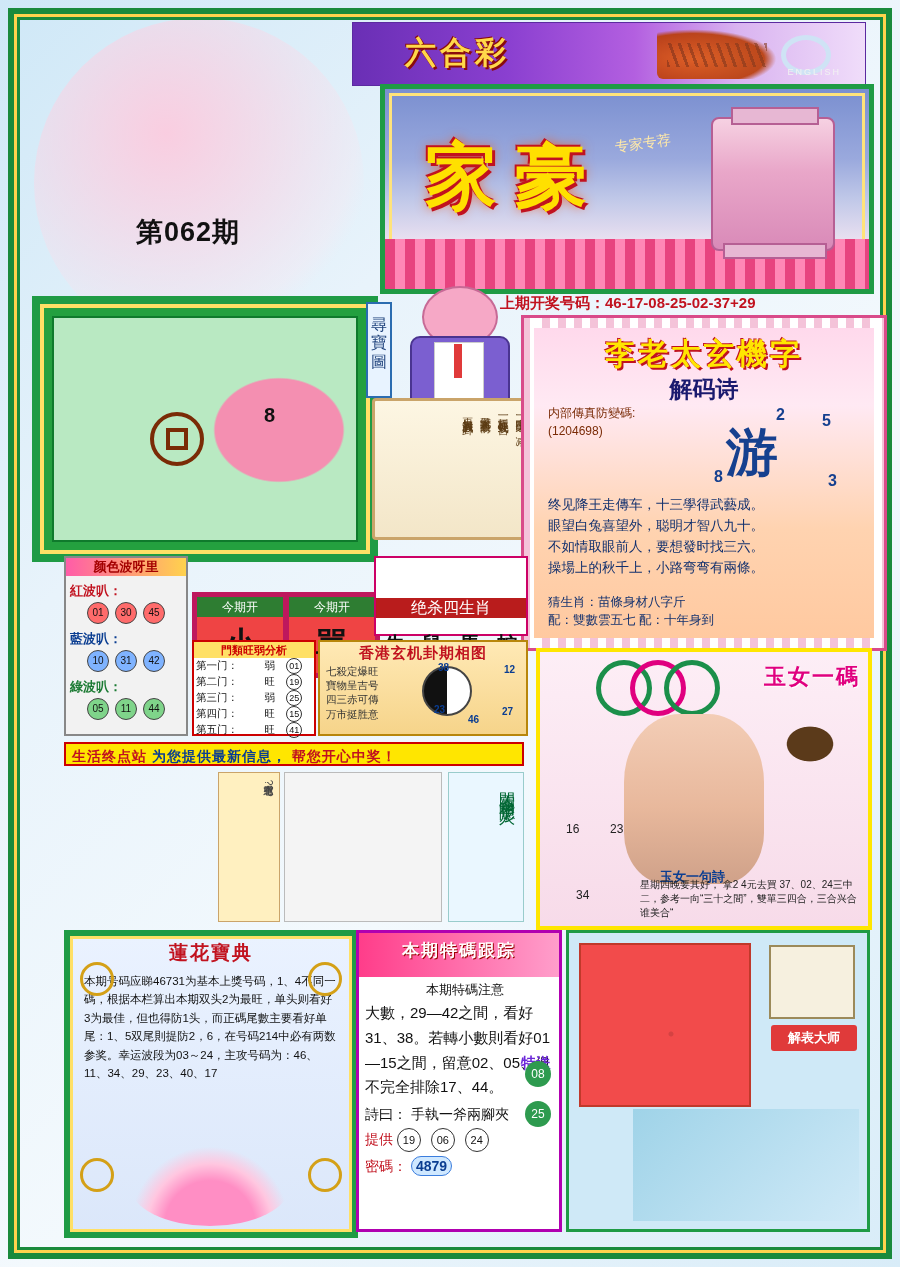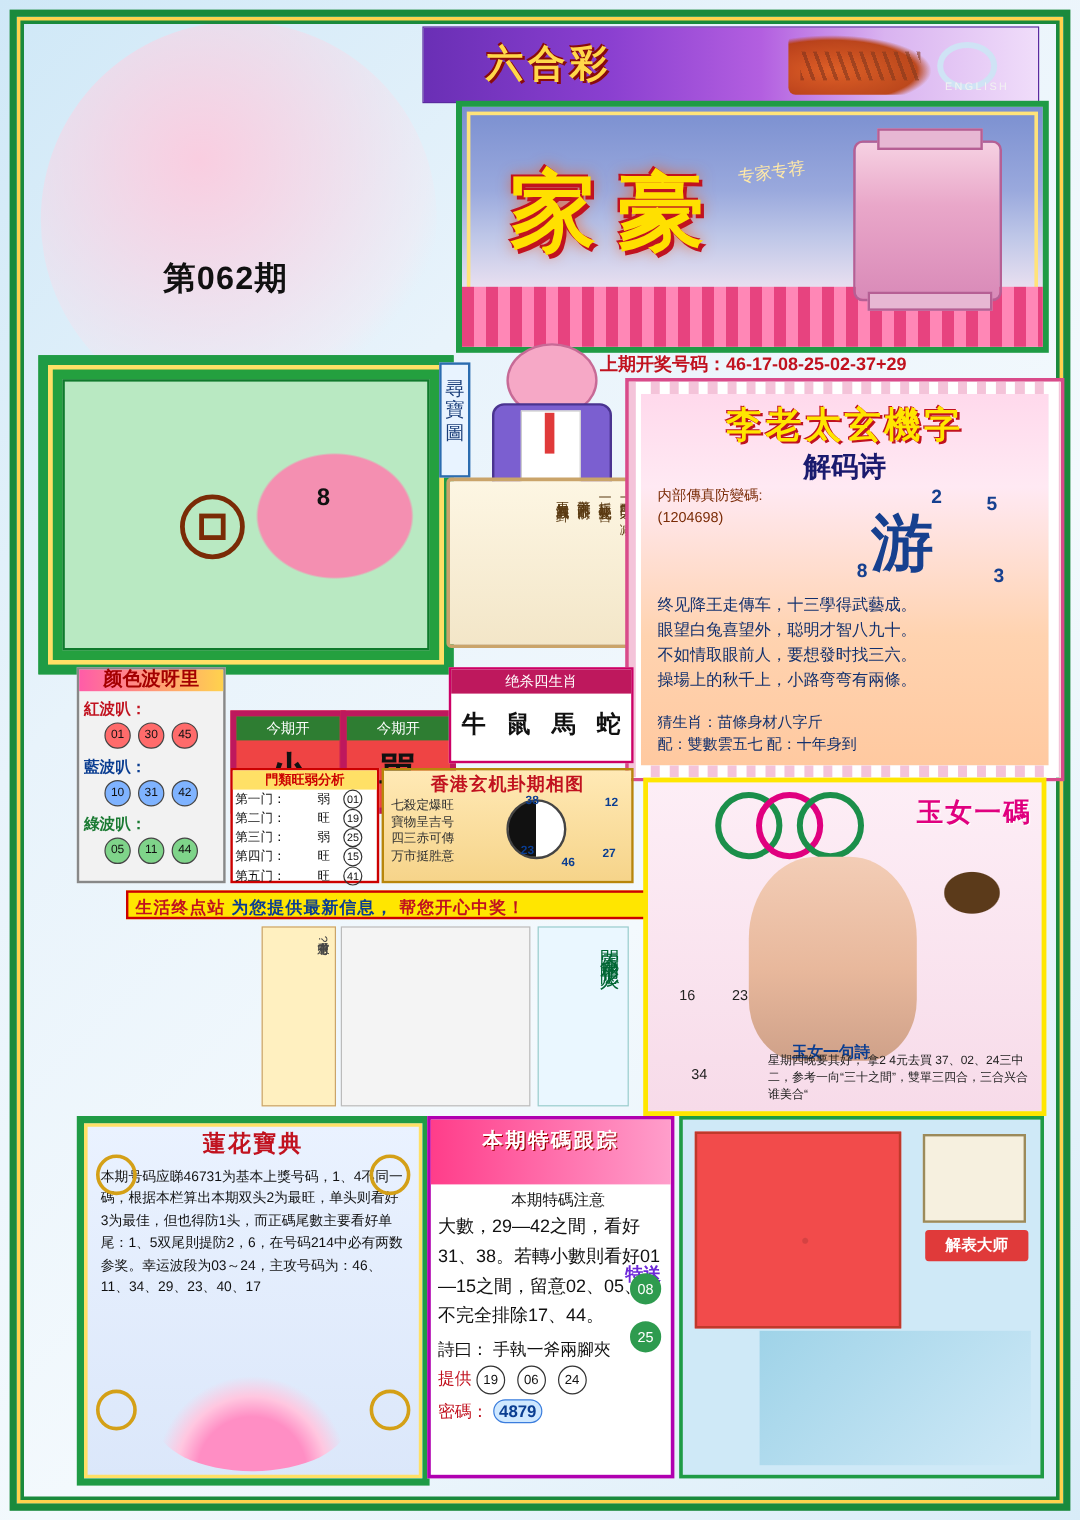--- a/index.html
+++ b/index.html
@@ -84,56 +84,56 @@
   .llt-sub{position:absolute;left:0;right:0;top:46px;text-align:center;font-size:23px;font-weight:bold;color:#1a1a6e;}
   .llt-code{position:absolute;left:14px;top:76px;font-size:12px;color:#7a2b06;line-height:1.5;}
   .llt-big{position:absolute;left:168px;top:78px;width:150px;height:84px;}
   .llt-big .zi{position:absolute;left:24px;top:12px;font-size:52px;font-weight:bold;color:#16408f;font-family:"Liberation Serif",serif;}
   .llt-big .n{position:absolute;font-size:16px;font-weight:bold;color:#16408f;}
   .llt-poem{position:absolute;left:14px;right:14px;top:168px;font-size:13.5px;color:#12306e;line-height:1.55;font-family:Liberation Mono, monospace;}
   .llt-foot{position:absolute;left:14px;right:14px;bottom:8px;font-size:12.5px;color:#12306e;line-height:1.5;}
 
   
   .wavebox{position:absolute;left:64px;top:556px;width:120px;height:176px;background:#f2f2f2;border:2px solid #888;}
-  .wavebox .hd{height:18px;background:linear-gradient(90deg,#ff5ca8,#ffd24d);color:#a40000;font-size:16px;font-weight:bold;text-align:center;line-height:18px;}
+  .wavebox .hd{height:18px;background:linear-gradient(90deg,#ff5ca8,#ffd24d);color:#a40000;font-size:13px;font-weight:bold;text-align:center;line-height:18px;}
   .waverow{margin:6px 4px 0;}
   .waverow .lbl{font-size:13px;font-weight:bold;}
   .balls{display:flex;gap:6px;margin-top:2px;justify-content:center;}
   .ball{width:20px;height:20px;border-radius:50%;border:1px solid #444;font-size:10px;text-align:center;line-height:20px;color:#111;background:#fff;}
   .ball.r{background:#ff6b6b;}.ball.b{background:#7fb3ff;}.ball.g{background:#7fd48a;}
 
   
   .bigbox{position:absolute;width:86px;height:76px;border:5px solid #be185d;background:#ef4444;margin-top:36px;}
   .bigbox .h{height:20px;background:#2e7d32;color:#fff;font-size:12px;text-align:center;line-height:20px;}
   .bigbox .v{font-size:34px;font-weight:bold;text-align:center;line-height:54px;color:#111;}
   #bx1{left:192px;top:556px;} #bx2{left:284px;top:556px;}
 
   
   .jssx{position:absolute;left:374px;top:556px;width:150px;height:76px;border:2px solid #cc0066;background:#fff;}
-  .jssx .h{height:20px;background:#be185d;color:#fff;font-size:12px;text-align:center;line-height:20px;}
+  .jssx .h{height:20px;background:#b91c1c;color:#fff;font-size:16px;text-align:center;line-height:20px;margin-top:40px;}
   .jssx .row{display:flex;justify-content:space-around;font-size:20px;font-weight:bold;color:#111;line-height:52px;}
 
   
   .mlwr{position:absolute;left:192px;top:640px;width:120px;height:92px;border:2px solid #c00;background:#fff;}
   .mlwr .h{height:16px;background:#ffe066;color:#c00;font-size:11px;font-weight:bold;text-align:center;line-height:16px;}
   .mlwr table{width:100%;border-collapse:collapse;font-size:10.5px;}
   .mlwr td{padding:0 2px;color:#111;}
   .mlwr .num{display:inline-block;width:14px;height:14px;border:1px solid #333;border-radius:50%;text-align:center;line-height:14px;font-size:9px;}
 
   
   .bagua{position:absolute;left:318px;top:640px;width:206px;height:92px;background:linear-gradient(180deg,#ffe9b5,#f6d48a);border:2px solid #b8860b;}
   .bagua .t{font-size:15px;font-weight:bold;color:#c1121f;text-align:center;letter-spacing:1px;padding-top:2px;}
   .bagua .lines{position:absolute;left:6px;top:22px;font-size:10.5px;color:#333;line-height:1.35;}
   .taiji{position:absolute;right:54px;top:24px;width:46px;height:46px;border-radius:50%;
      background:linear-gradient(90deg,#111 50%,#fff 50%);border:2px solid #444;}
   .bgnum{position:absolute;font-size:10px;color:#0a3d91;font-weight:bold;}
 
   
   .lifebar{position:absolute;left:64px;top:742px;width:460px;height:24px;background:#ffe600;border:2px solid #c00;
-     color:#c1121f;font-size:14px;font-weight:bold;line-height:24px;padding-left:6px;box-sizing:border-box;letter-spacing:1px;margin-left:41px;}
+     color:#c1121f;font-size:14px;font-weight:bold;line-height:24px;padding-left:6px;box-sizing:border-box;letter-spacing:1px;}
   .lifebar .blue{color:#0a3d91;}
 
   
   .txgrid{position:absolute;left:64px;top:772px;width:150px;height:150px;border:2px solid #c0008a;background:#ff66b3;}
   .txgrid .h{height:18px;background:#fff;color:#c0008a;font-size:12px;font-weight:bold;text-align:center;line-height:18px;}
   .txgrid .cells{display:grid;grid-template-columns:repeat(3,1fr);grid-template-rows:repeat(3,1fr);height:130px;}
   .txgrid .cell{border:1px solid #fff;background:#ff7ec0;}
 
   .cloudnote{position:absolute;left:218px;top:772px;width:62px;height:150px;background:#fff0c0;border:1px solid #caa46a;
      font-size:10px;color:#444;writing-mode:vertical-rl;padding:4px;box-sizing:border-box;}
@@ -165,21 +165,21 @@
   .lotus{position:absolute;left:64px;top:930px;width:282px;height:296px;border:6px solid #1f9b45;
      background:linear-gradient(180deg,#eaf2ff,#dbe7fa);box-shadow:inset 0 0 0 3px #ffe066;}
   .lotus .t{text-align:center;font-size:19px;font-weight:bold;color:#c1121f;margin-top:4px;letter-spacing:2px;}
   .lotus .body{font-size:11.5px;color:#111;line-height:1.6;padding:6px 14px;}
   .lotus .flower{position:absolute;left:60px;bottom:6px;width:160px;height:80px;
      background:radial-gradient(ellipse at 50% 100%,#ff8ec4 0 40%,#ffc7e0 55%,rgba(255,199,224,0) 70%);border-radius:50%;}
   .coin-deco{position:absolute;width:28px;height:28px;border:3px solid #d4a017;border-radius:50%;}
 
   
   .temabox{position:absolute;left:356px;top:930px;width:200px;height:296px;border:3px solid #b000b0;background:#fff;}
-  .temabox .hd{height:54px;background:linear-gradient(90deg,#ff3d8a,#ff9ecb);color:#fff;font-size:17px;font-weight:bold;
+  .temabox .hd{height:44px;background:linear-gradient(90deg,#ff3d8a,#ff9ecb);color:#fff;font-size:17px;font-weight:bold;
      text-align:center;line-height:36px;letter-spacing:2px;text-shadow:1px 1px 0 #900;}
   .temabox .l2{text-align:center;font-size:13px;color:#111;margin-top:4px;margin-left:12px;}
   .temabox .main{font-size:15px;color:#111;line-height:1.65;padding:2px 6px;}
   .tesong{position:absolute;right:6px;top:86px;width:34px;text-align:center;color:#6d28d9;font-size:15px;font-weight:bold;line-height:1.2;margin-top:35px;}
   .tsball{position:absolute;right:8px;width:26px;height:26px;border-radius:50%;background:#2e9b4f;color:#fff;font-size:12px;
      text-align:center;line-height:26px;}
   .temabox .shi{font-size:14px;color:#111;padding:4px 6px;}
   .temabox .tigong{font-size:14px;color:#c1121f;padding:0 6px;}
   .tgball{display:inline-block;width:22px;height:22px;border-radius:50%;border:1px solid #333;background:#fff;color:#111;
      font-size:11px;text-align:center;line-height:22px;margin-right:6px;}

